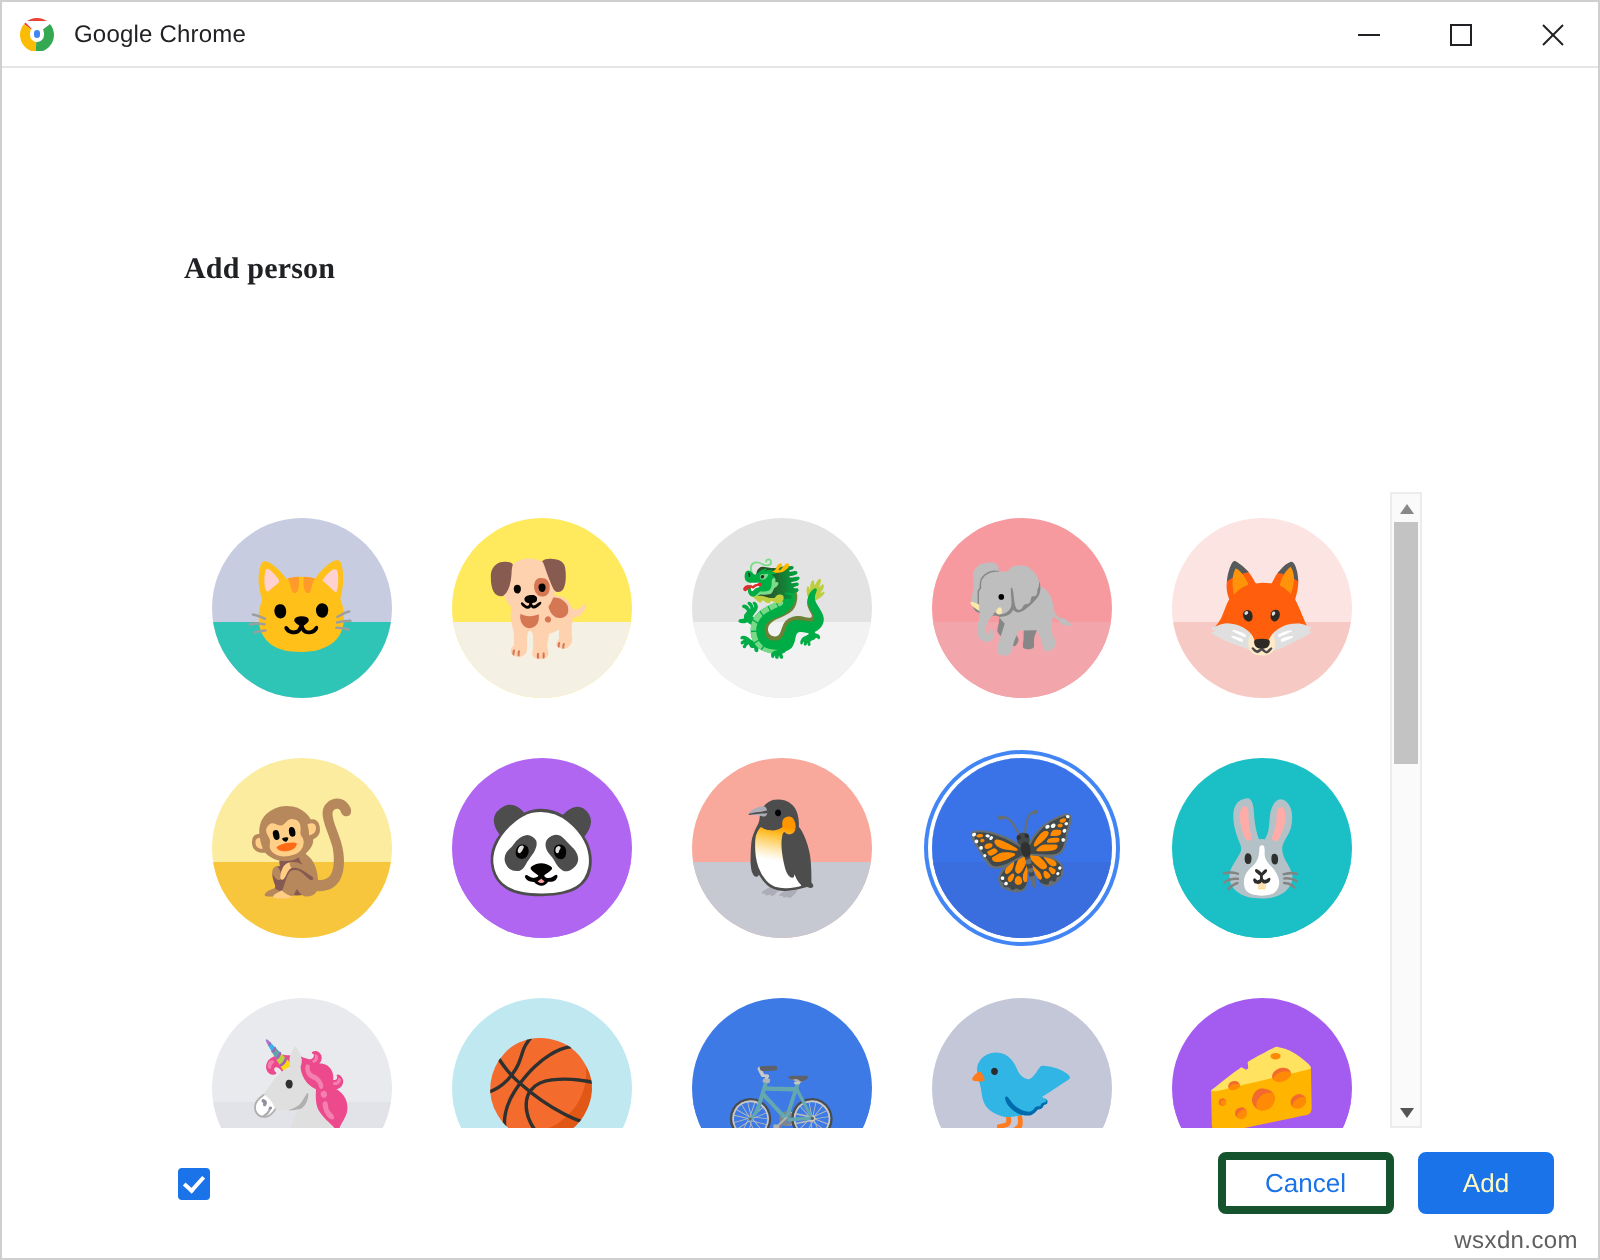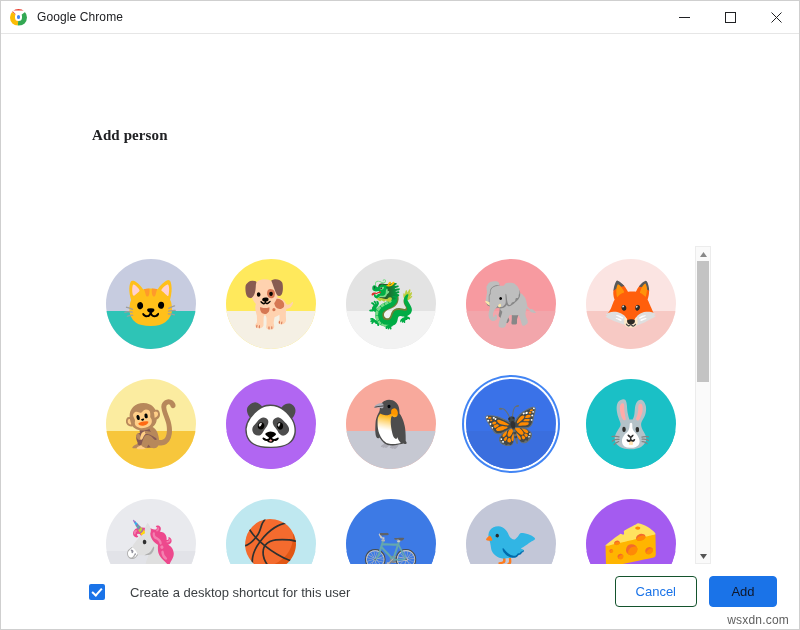--- a/index.html
+++ b/index.html
@@ -188,27 +188,27 @@
     height: 31px;
     padding: 0 20px;
     border-radius: 4px;
     font-family: "Liberation Sans", sans-serif;
     font-size: 13px;
     cursor: pointer;
     display: flex; align-items: center; justify-content: center;
   }
   .btn-cancel {
     background: #ffffff;
-    border: 1px solid #14532d;
+    border: 4px solid #14532d;
     color: #1a73e8;
   }
   .btn-add {
     background: #1a73e8;
     border: 1px solid #1a73e8;
-    color: #0f172a;
+    color: #fef9c3;
     min-width: 68px;
   }
   .watermark {
     position: absolute;
     right: 10px; bottom: 2px;
     font-size: 12px;
     color: #5f5f5f;
     letter-spacing: 0.2px;
   }
 </style>
@@ -371,21 +371,20 @@
       </div>
       <div class="sb-arrow">
         <svg width="7" height="5" viewBox="0 0 7 5">
             <polygon points="0,0 7,0 3.5,5" fill="#555555"></polygon>
           </svg>
       </div>
     </div>
 
     <div class="checkbox-row">
       <div class="checkbox"></div>
-      <div class="checkbox-label">Create a desktop shortcut for this user</div>
     </div>
 
     <div class="buttons">
       <div class="btn btn-cancel">Cancel</div>
       <div class="btn btn-add">Add</div>
     </div>
 
     <div class="watermark">wsxdn.com</div>
   </div>
 </div>

